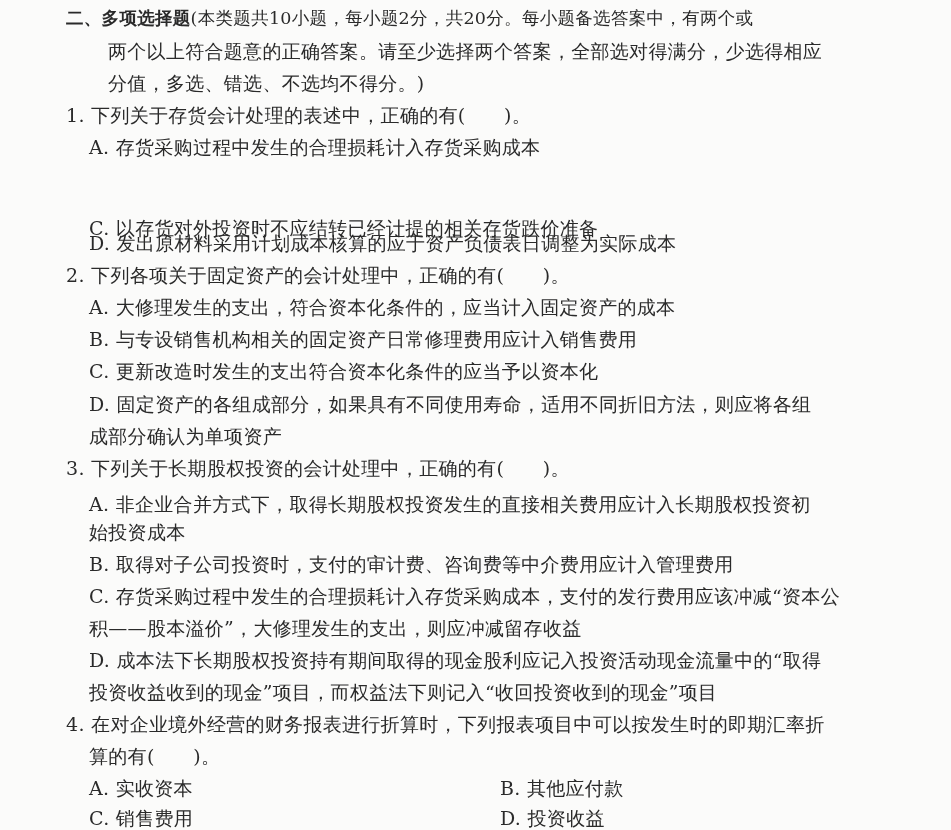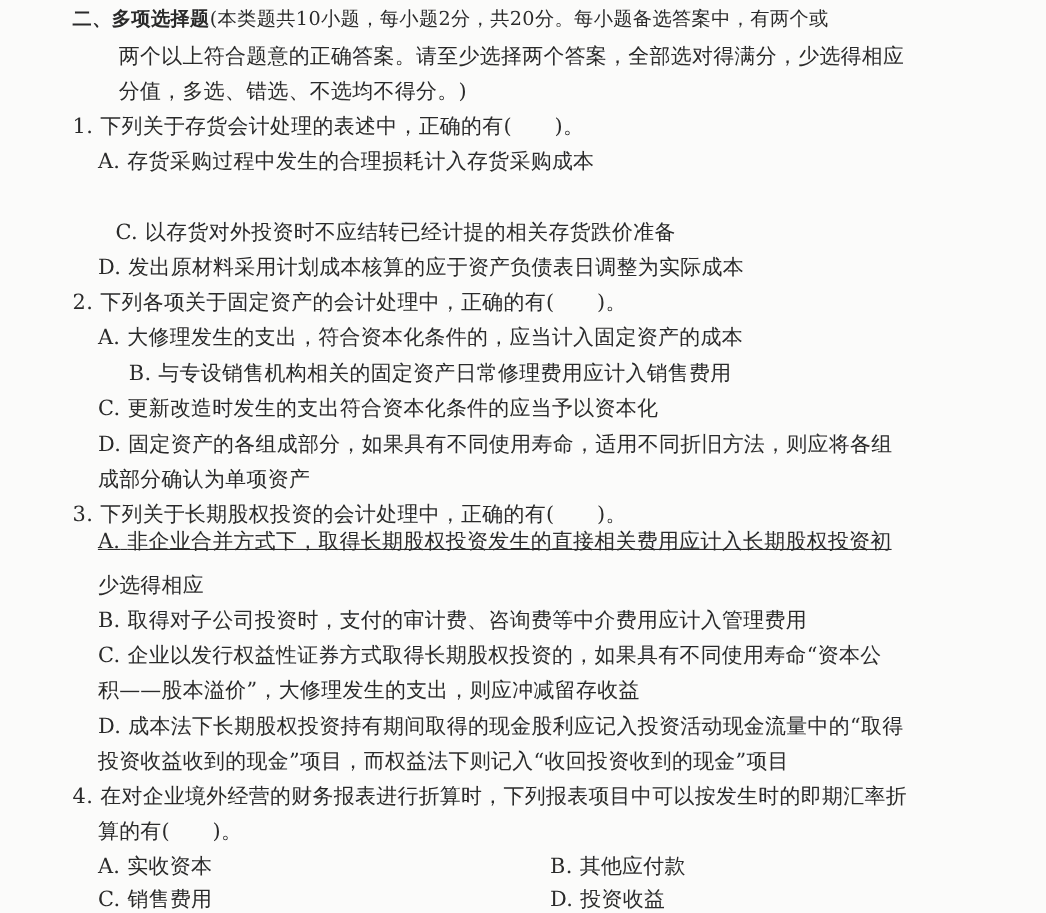--- a/index.html
+++ b/index.html
@@ -31,39 +31,39 @@
   <div class="line hdr" style="left:66px;top:6px;">
     <span class="hdr-title">二、</span><span class="hdr-title">多项选择题</span><span>(本类题共10小题，每小题2分，共20分。每小题备选答案中，有两个或</span>
   </div>
   <div class="line" style="left:108px;top:39px;">两个以上符合题意的正确答案。请至少选择两个答案，全部选对得满分，少选得相应</div>
   <div class="line" style="left:108px;top:71px;">分值，多选、错选、不选均不得分。)</div>
 
   <div class="line" style="left:66px;top:103px;">
     <span>1.</span><span> </span><span>下列关于存货会计处理的表述中，正确的有(　　)。</span>
   </div>
   <div class="line" style="left:89px;top:135px;"><span>A.</span> <span>存货采购过程中发生的合理损耗计入存货采购成本</span></div>
-  <div class="line" style="left:89px;top:199px;margin-left:16px;"><span>C.</span> <span>以存货对外投资时不应结转已经计提的相关存货跌价准备</span></div>
+  <div class="line" style="left:89px;top:216px;"><span>C.</span> <span>以存货对外投资时不应结转已经计提的相关存货跌价准备</span></div>
   <div class="line" style="left:89px;top:231px;"><span>D.</span> <span>发出原材料采用计划成本核算的应于资产负债表日调整为实际成本</span></div>
 
   <div class="line" style="left:66px;top:263px;">
     <span>2.</span><span> </span><span>下列各项关于固定资产的会计处理中，正确的有(　　)。</span>
   </div>
   <div class="line" style="left:89px;top:295px;"><span>A.</span> <span>大修理发生的支出，符合资本化条件的，应当计入固定资产的成本</span></div>
-  <div class="line" style="left:89px;top:327px;margin-left:28px;"><span>B.</span> <span>与专设销售机构相关的固定资产日常修理费用应计入销售费用</span></div>
+  <div class="line" style="left:89px;top:327px;"><span>B.</span> <span>与专设销售机构相关的固定资产日常修理费用应计入销售费用</span></div>
   <div class="line" style="left:89px;top:359px;"><span>C.</span> <span>更新改造时发生的支出符合资本化条件的应当予以资本化</span></div>
   <div class="line" style="left:89px;top:424px;">成部分确认为单项资产</div>
   <div class="line" style="left:89px;top:392px;"><span>D.</span> <span>固定资产的各组成部分，如果具有不同使用寿命，适用不同折旧方法，则应将各组</span></div>
 
   <div class="line" style="left:66px;top:456px;">
     <span>3.</span><span> </span><span>下列关于长期股权投资的会计处理中，正确的有(　　)。</span>
   </div>
-  <div class="line" style="left:89px;top:480px;text-decoration:underline;"><span>A.</span> <span>非企业合并方式下，取得长期股权投资发生的直接相关费用应计入长期股权投资初</span></div>
-  <div class="line" style="left:89px;top:520px;">少选得相应</div>
+  <div class="line" style="left:89px;top:492px;"><span>A.</span> <span>非企业合并方式下，取得长期股权投资发生的直接相关费用应计入长期股权投资初</span></div>
+  <div class="line" style="left:89px;top:520px;">始投资成本</div>
   <div class="line" style="left:89px;top:552px;"><span>B.</span> <span>取得对子公司投资时，支付的审计费、咨询费等中介费用应计入管理费用</span></div>
-  <div class="line" style="left:89px;top:584px;"><span>C.</span> <span>企业以发行权益性证券方式取得长期股权投资的，如果具有不同使用寿命“资本公</span></div>
+  <div class="line" style="left:89px;top:584px;"><span>C.</span> <span>存货采购过程中发生的合理损耗计入存货采购成本，支付的发行费用应该冲减“资本公</span></div>
   <div class="line" style="left:89px;top:616px;">积——股本溢价”，大修理发生的支出，则应冲减留存收益</div>
   <div class="line" style="left:89px;top:648px;"><span>D.</span> <span>成本法下长期股权投资持有期间取得的现金股利应记入投资活动现金流量中的“取得</span></div>
   <div class="line" style="left:89px;top:680px;">投资收益收到的现金”项目，而权益法下则记入“收回投资收到的现金”项目</div>
 
   <div class="line" style="left:66px;top:712px;">
     <span>4.</span><span> </span><span>在对企业境外经营的财务报表进行折算时，下列报表项目中可以按发生时的即期汇率折</span>
   </div>
   <div class="line" style="left:89px;top:744px;">算的有(　　)。</div>
   <div class="line" style="left:89px;top:776px;"><span>A.</span> <span>实收资本</span></div>
   <div class="line" style="left:500px;top:776px;"><span>B.</span> <span>其他应付款</span></div>

